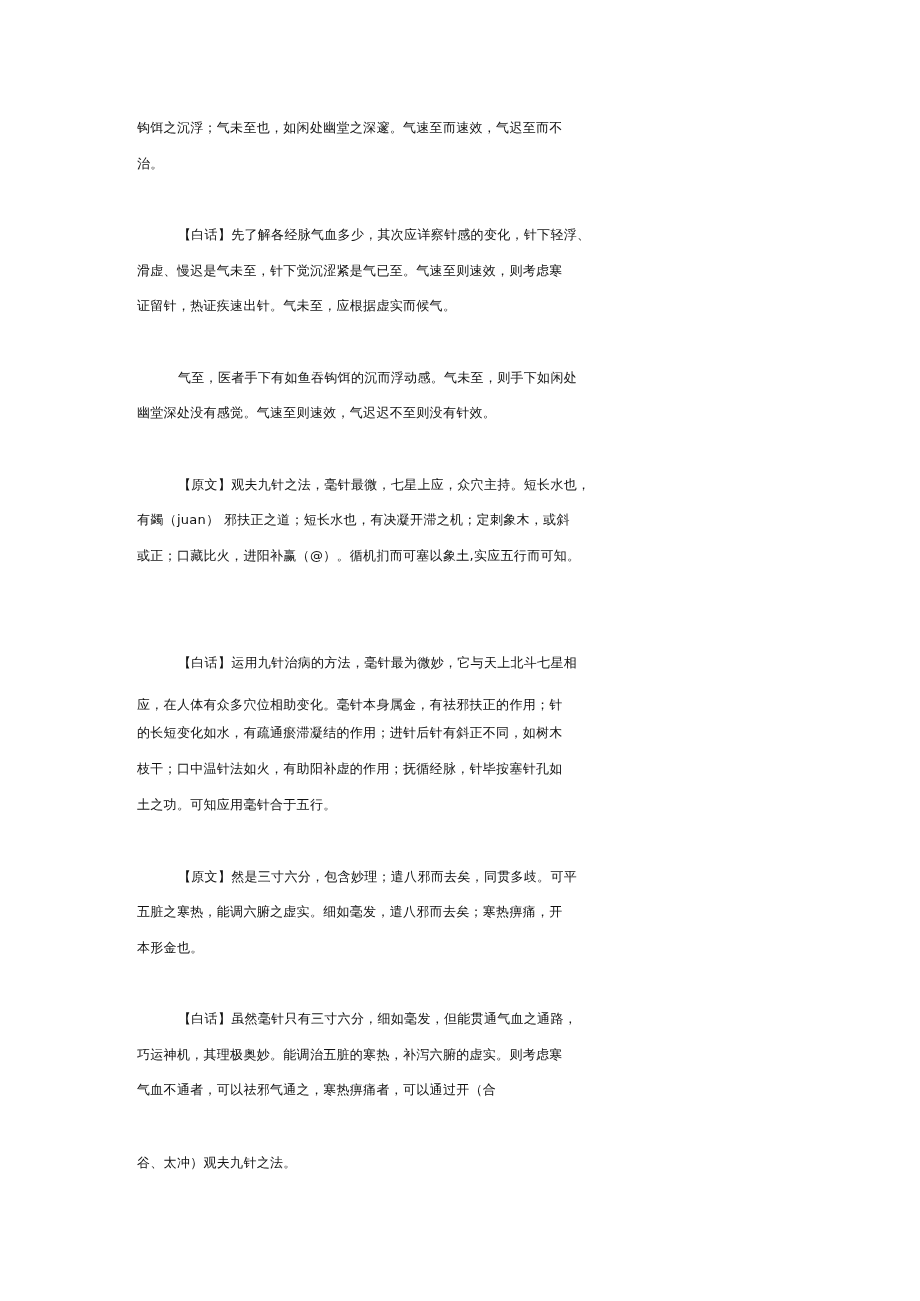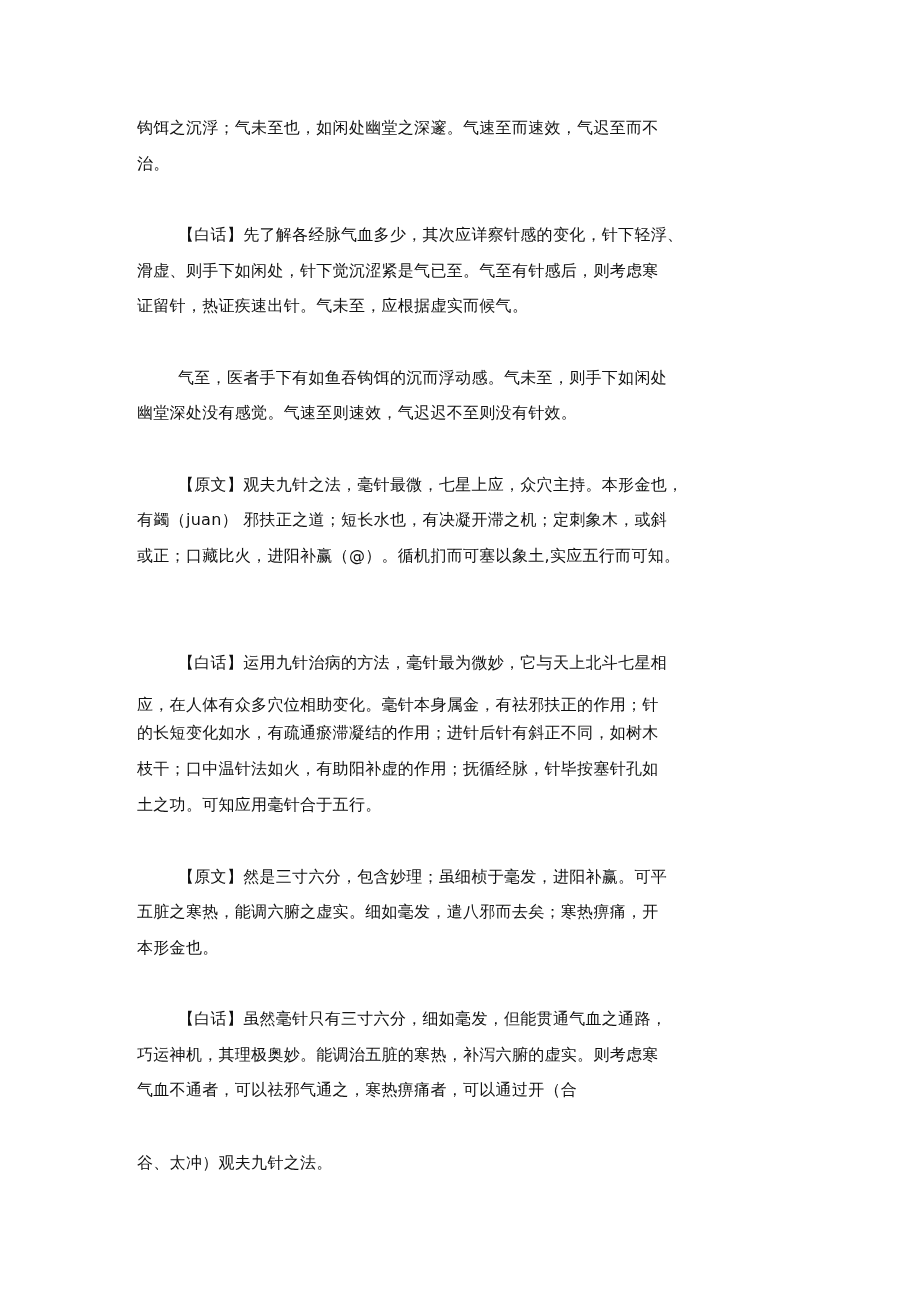--- a/index.html
+++ b/index.html
@@ -4,64 +4,64 @@
 <style>
   html, body { margin: 0; padding: 0; background: #ffffff; }
   body { width: 920px; height: 1301px; position: relative; overflow: hidden; }
   .page { position: absolute; left: 0; top: 0; width: 920px; height: 1301px; background: #fff; }
   .line {
     position: absolute;
     left: 137px;
     height: 30px;
     line-height: 30px;
     font-family: "DejaVu Sans", sans-serif;
-    font-size: 16px;
+    font-size: 13px;
     color: #111111;
     white-space: nowrap;
     letter-spacing: 0.3px;
   }
   .indent { left: 178px; }
 </style>
 </head>
 <body>
 
 <div class="page">
 
   <div>
     <div class="line" style="top:113px">钩饵之沉浮；气未至也，如闲处幽堂之深邃。气速至而速效，气迟至而不</div>
     <div class="line" style="top:149px">治。</div>
   </div>
 
   <div>
     <div class="line indent" style="top:220px">【白话】先了解各经脉气血多少，其次应详察针感的变化，针下轻浮、</div>
-    <div class="line" style="top:256px">滑虚、则手下如闲处，针下觉沉涩紧是气已至。气至有针感后，则考虑寒</div>
+    <div class="line" style="top:256px">滑虚、慢迟是气未至，针下觉沉涩紧是气已至。气速至则速效，则考虑寒</div>
     <div class="line" style="top:291px">证留针，热证疾速出针。气未至，应根据虚实而候气。</div>
   </div>
 
   <div>
     <div class="line indent" style="top:363px">气至，医者手下有如鱼吞钩饵的沉而浮动感。气未至，则手下如闲处</div>
     <div class="line" style="top:398px">幽堂深处没有感觉。气速至则速效，气迟迟不至则没有针效。</div>
   </div>
 
   <div>
-    <div class="line indent" style="top:470px">【原文】观夫九针之法，毫针最微，七星上应，众穴主持。本形金也，</div>
+    <div class="line indent" style="top:470px">【原文】观夫九针之法，毫针最微，七星上应，众穴主持。短长水也，</div>
     <div class="line" style="top:505px">有蠲（juan） 邪扶正之道；短长水也，有决凝开滞之机；定刺象木，或斜</div>
     <div class="line" style="top:541px">或正；口藏比火，进阳补赢（@）。循机扪而可塞以象土,实应五行而可知。</div>
   </div>
 
   <div>
     <div class="line indent" style="top:648px">【白话】运用九针治病的方法，毫针最为微妙，它与天上北斗七星相</div>
     <div class="line" style="top:690px">应，在人体有众多穴位相助变化。毫针本身属金，有祛邪扶正的作用；针</div>
     <div class="line" style="top:718px">的长短变化如水，有疏通瘀滞凝结的作用；进针后针有斜正不同，如树木</div>
     <div class="line" style="top:754px">枝干；口中温针法如火，有助阳补虚的作用；抚循经脉，针毕按塞针孔如</div>
     <div class="line" style="top:790px">土之功。可知应用毫针合于五行。</div>
   </div>
 
   <div>
-    <div class="line indent" style="top:862px">【原文】然是三寸六分，包含妙理；虽细桢于毫发，进阳补赢。可平</div>
+    <div class="line indent" style="top:862px">【原文】然是三寸六分，包含妙理；遣八邪而去矣，同贯多歧。可平</div>
     <div class="line" style="top:897px">五脏之寒热，能调六腑之虚实。细如毫发，遣八邪而去矣；寒热痹痛，开</div>
     <div class="line" style="top:933px">本形金也。</div>
   </div>
 
   <div>
     <div class="line indent" style="top:1004px">【白话】虽然毫针只有三寸六分，细如毫发，但能贯通气血之通路，</div>
     <div class="line" style="top:1040px">巧运神机，其理极奥妙。能调治五脏的寒热，补泻六腑的虚实。则考虑寒</div>
     <div class="line" style="top:1075px">气血不通者，可以祛邪气通之，寒热痹痛者，可以通过开（合</div>
     <div class="line" style="top:1148px">谷、太冲）观夫九针之法。</div>
   </div>

